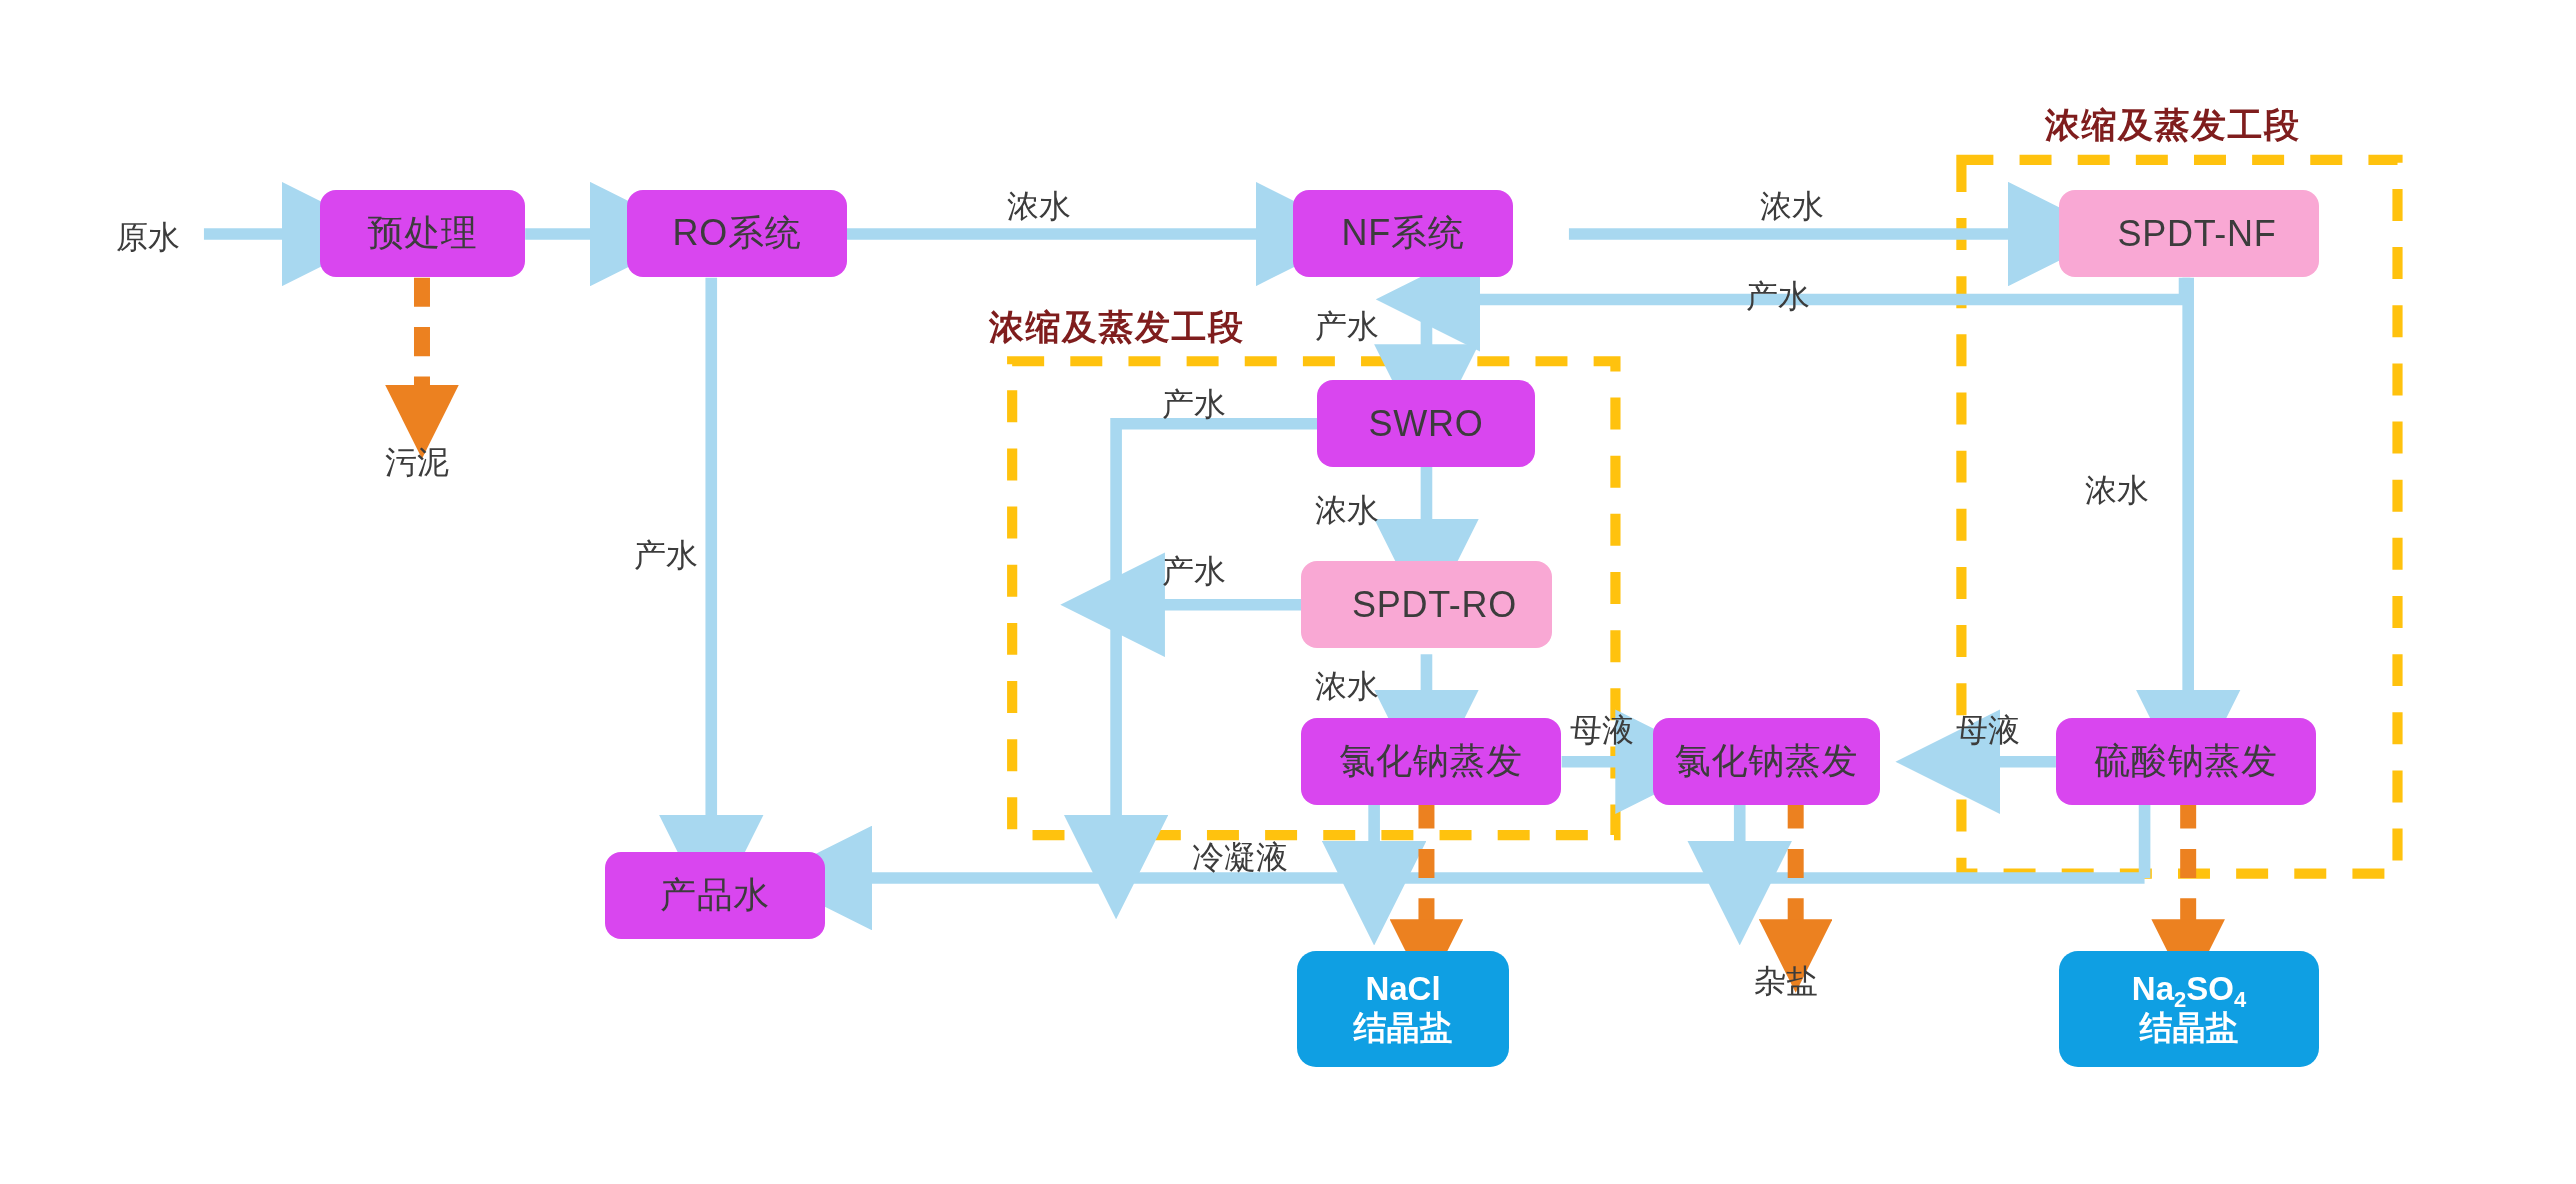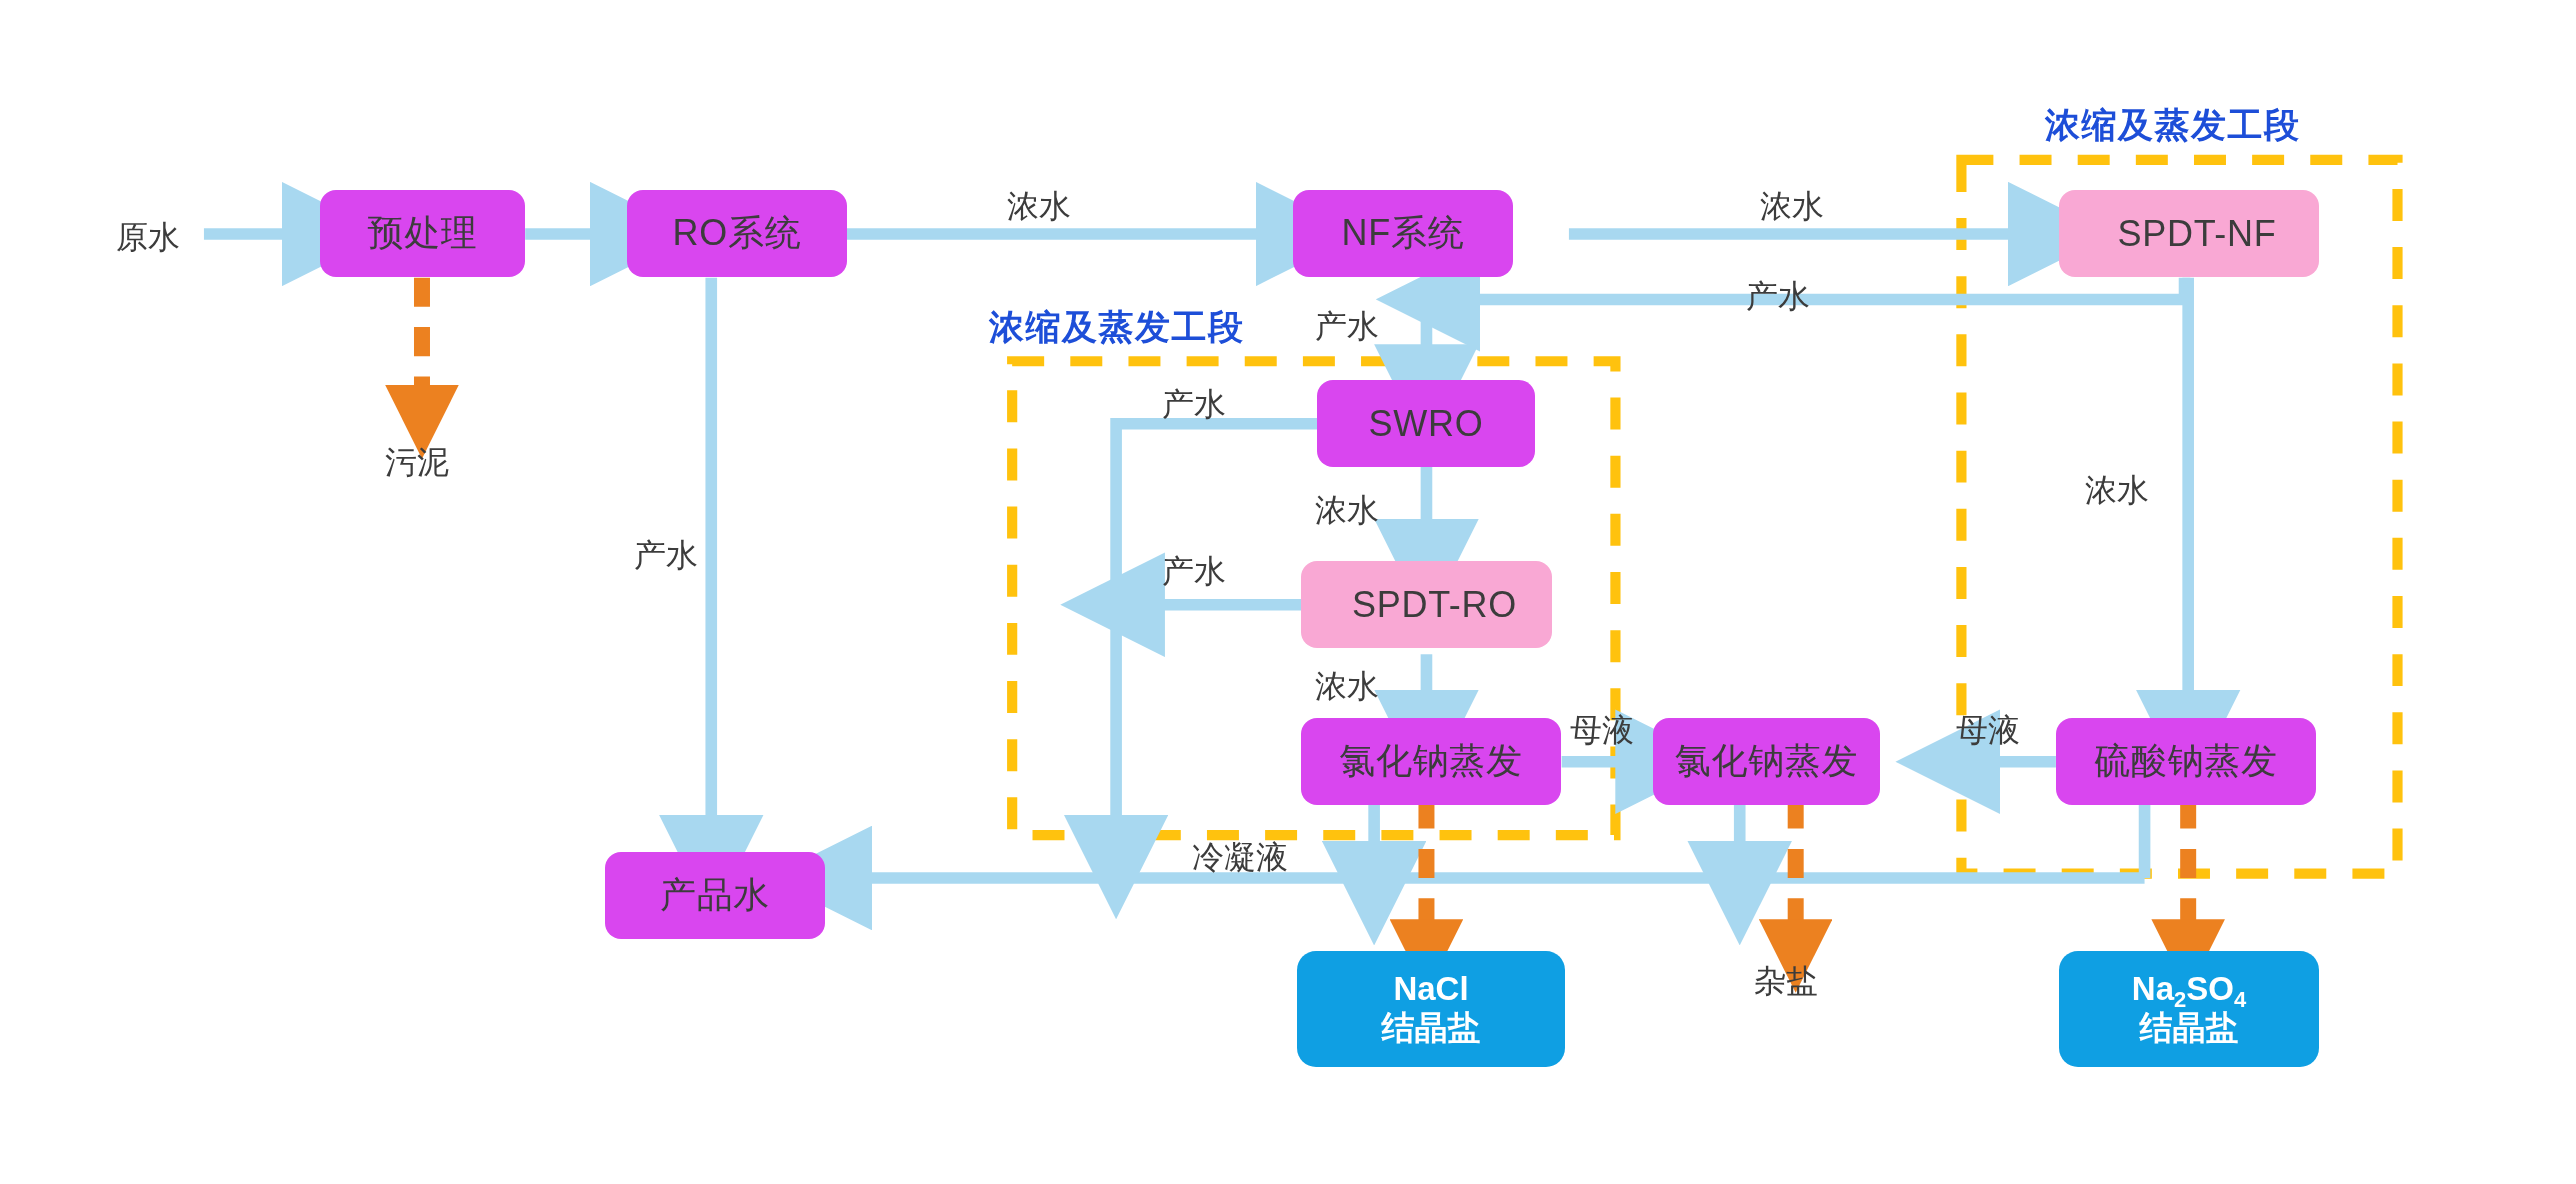--- a/index.html
+++ b/index.html
@@ -9,21 +9,21 @@
 
   .node{position:absolute;display:flex;align-items:center;justify-content:center;
         text-align:center;box-sizing:border-box;border-radius:16px;}
   .node.blue{background:#d946ef;color:#3c3c3c;font-size:36px;letter-spacing:0.7px;}
   .node.orange{background:#f9a8d4;color:#3c3c3c;font-size:36px;letter-spacing:0.7px;padding-left:16px;}
   .node.product{background:#0f9fe3;color:#ffffff;font-weight:bold;font-size:33px;line-height:1.18;flex-direction:column;border-radius:19px;}
   .node.product .l2{font-size:33px;}
   .node.product sub{font-size:22px;vertical-align:baseline;position:relative;top:7.3px;}
 
   .lbl{position:absolute;color:#3c3c3c;font-size:32px;white-space:nowrap;}
-  .lbl.sect{color:#1d4ed8;font-weight:bold;font-size:35px;letter-spacing:1.5px;}
+  .lbl.sect{color:#7f1d1d;font-weight:bold;font-size:35px;letter-spacing:1.5px;}
   .lbl.term{font-size:32px;}
 </style>
 </head>
 <body>
 
 <div id="stage">
 
   <svg id="wires" viewBox="0 0 3543 1629" xmlns="http://www.w3.org/2000/svg">
     <defs>
       <marker id="ah-blue" markerWidth="9" markerHeight="9" refX="3.2" refY="4.5" orient="auto" markerUnits="strokeWidth">
@@ -109,21 +109,21 @@
   <div class="node orange" style="left:1301px;top:561px;width:251px;height:87px;">SPDT-RO</div>
 
   <div class="node blue" style="left:1301px;top:718px;width:260px;height:87px;">氯化钠蒸发</div>
 
   <div class="node blue" style="left:1653px;top:718px;width:227px;height:87px;">氯化钠蒸发</div>
 
   <div class="node blue" style="left:2056px;top:718px;width:260px;height:87px;">硫酸钠蒸发</div>
 
   <div class="node blue" style="left:605px;top:852px;width:220px;height:87px;">产品水</div>
 
-  <div class="node product" style="left:1297px;top:951px;width:268px;height:116px;">
+  <div class="node product" style="left:1297px;top:951px;width:212px;height:116px;">
     <span class="l1">NaCl</span>
     <span class="l2">结晶盐</span>
   </div>
 
   <div class="node product" style="left:2059px;top:951px;width:260px;height:116px;">
     <span class="l1"><span>Na</span><sub>2</sub><span>SO</span><sub>4</sub></span>
     <span class="l2">结晶盐</span>
   </div>
 
 </div>

